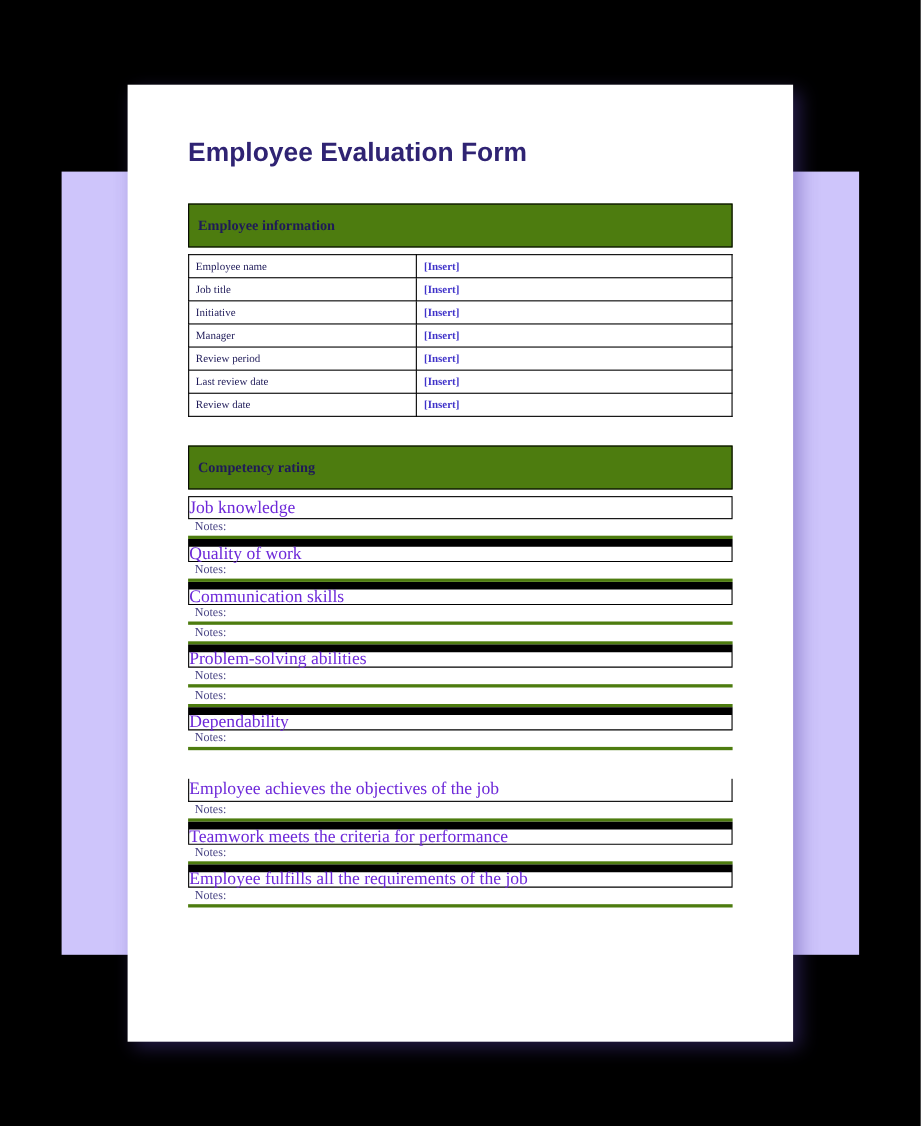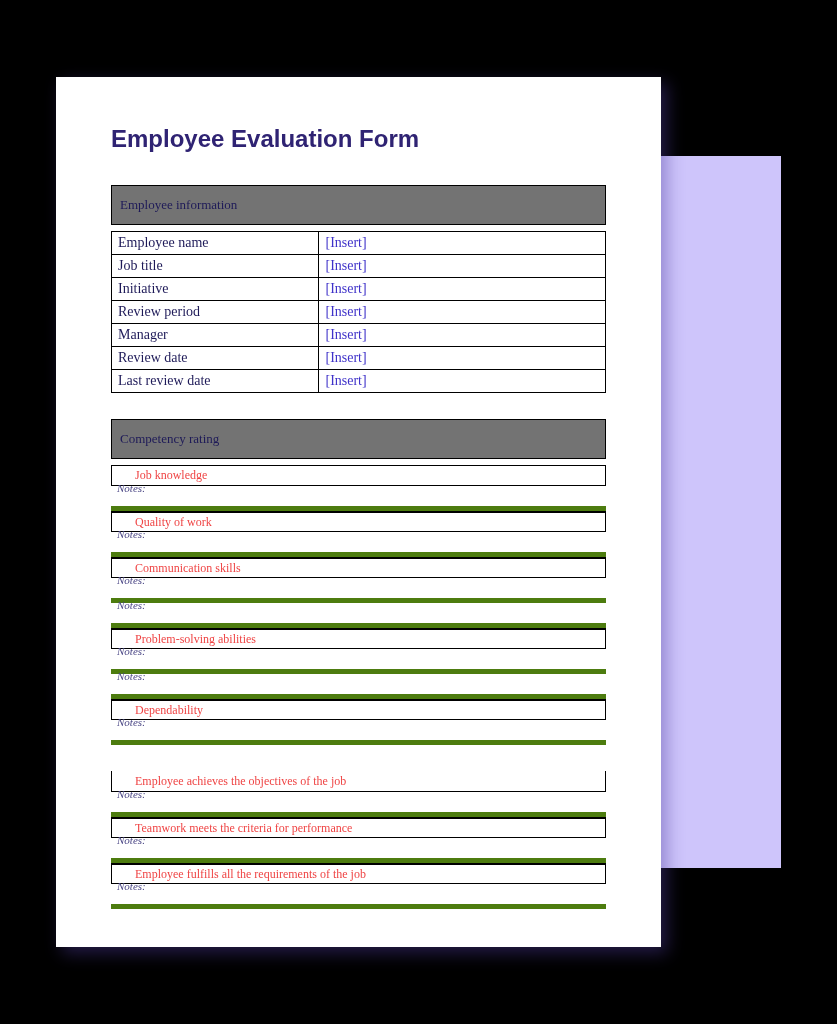--- a/index.html
+++ b/index.html
@@ -11,79 +11,79 @@
     align-items: center;
     justify-content: center;
     font-family: Georgia, 'Times New Roman', serif;
   }
   .outer-frame {
     background: #cec5fb;
     width: 725px;
     height: 712px;
     display: flex;
     align-items: center;
+    justify-content: center;
   }
   .page {
     background: #fff;
     width: 605px;
     height: 870px;
     box-shadow: 6px 6px 16px rgba(80,60,160,0.45);
     padding: 48px 55px 30px 55px;
   }
   .title {
     color: #2f2373;
     font-family: Arial, Helvetica, sans-serif;
     font-size: 24px;
     font-weight: 700;
     margin-bottom: 32px;
   }
   .section { margin-bottom: 26px; }
   .section-header {
-    background: #737373;
+    background: #4d7c0f;
     border: 1px solid #000;
     color: #1e1a58;
-    font-weight: 400;
+    font-weight: 700;
     font-size: 13px;
     padding: 10px 8px;
     height: 40px;
     display: flex;
     align-items: center;
   }
   table { width: 100%; border-collapse: collapse; }
   td {
     border: 1px solid #000;
-    font-size: 14px;
+    font-size: 10px;
     color: #1e1a58;
     padding: 3px 6px;
     height: 21px;
     vertical-align: middle;
   }
   .label-col { width: 42%; }
   .value-col {
     width: 58%;
     color: #3f32c9;
-    font-weight: 400;
+    font-weight: 700;
   }
   .criterion {
     border: 1px solid #000;
     border-top: none;
-    font-size: 12px;
-    color: #ef4444;
-    padding: 3px 23px;
+    font-size: 16px;
+    color: #6d28d9;
+    padding: 3px 0;
     height: 21px;
     display: flex;
     align-items: center;
   }
-  .criterion.first { border-top: 2px solid #000000; }
+  .criterion.first { border-top: 7px solid #000000; }
   .notes-line {
     font-size: 11px;
-    font-style: italic;
     color: #4a4685;
-    padding: 2px 6px 18px 6px;
-    border-bottom: 5px solid #4d7c0f;
+    padding: 2px 6px 4px 6px;
+    border-bottom: 3px solid #4d7c0f;
     height: 18px;
     display: flex;
     align-items: center;
   }
   .section-header + .criterion { border-top: 1px solid #000; margin-top: 6px; }
   .info-table { margin-top: 6px; }
 </style>
 </head>
 <body>
 
@@ -102,33 +102,33 @@
         </tr>
         <tr>
           <td class="label-col">Job title</td>
           <td class="value-col">[Insert]</td>
         </tr>
         <tr>
           <td class="label-col">Initiative</td>
           <td class="value-col">[Insert]</td>
         </tr>
         <tr>
+          <td class="label-col">Manager</td>
+          <td class="value-col">[Insert]</td>
+        </tr>
+        <tr>
           <td class="label-col">Review period</td>
           <td class="value-col">[Insert]</td>
         </tr>
         <tr>
-          <td class="label-col">Manager</td>
+          <td class="label-col">Last review date</td>
           <td class="value-col">[Insert]</td>
         </tr>
         <tr>
           <td class="label-col">Review date</td>
-          <td class="value-col">[Insert]</td>
-        </tr>
-        <tr>
-          <td class="label-col">Last review date</td>
           <td class="value-col">[Insert]</td>
         </tr>
       </tbody>
         </table>
     </div>
 
     <div class="section">
       <div class="section-header">Competency rating</div>
 
       <div class="criterion">Job knowledge</div>

